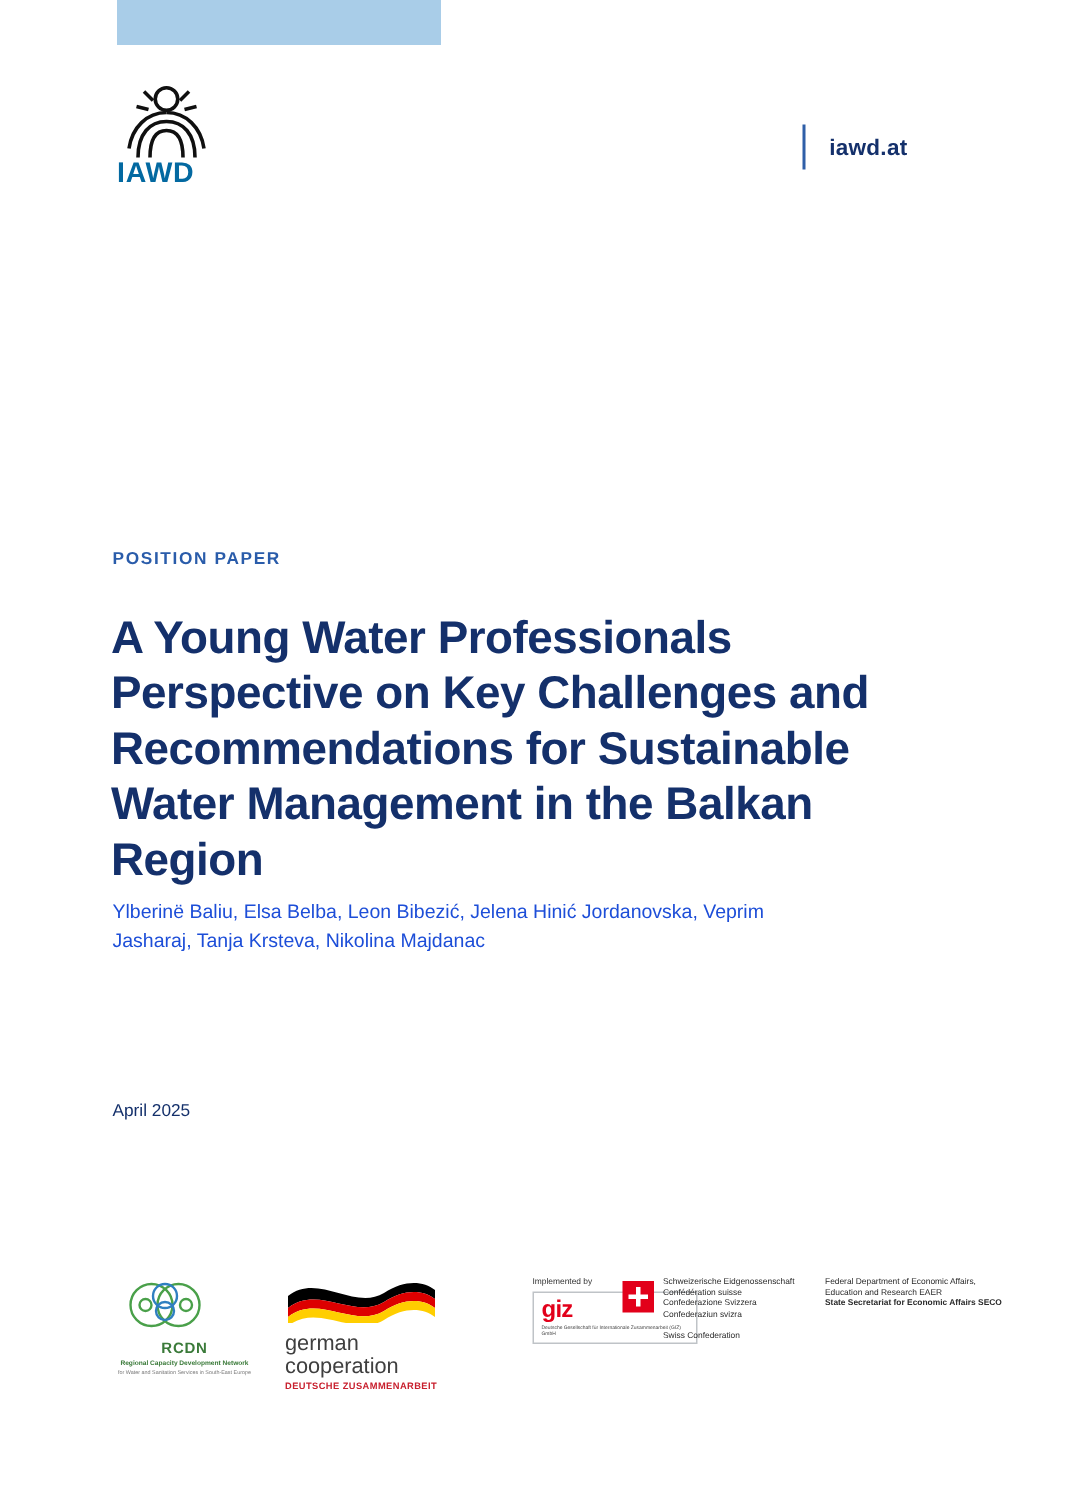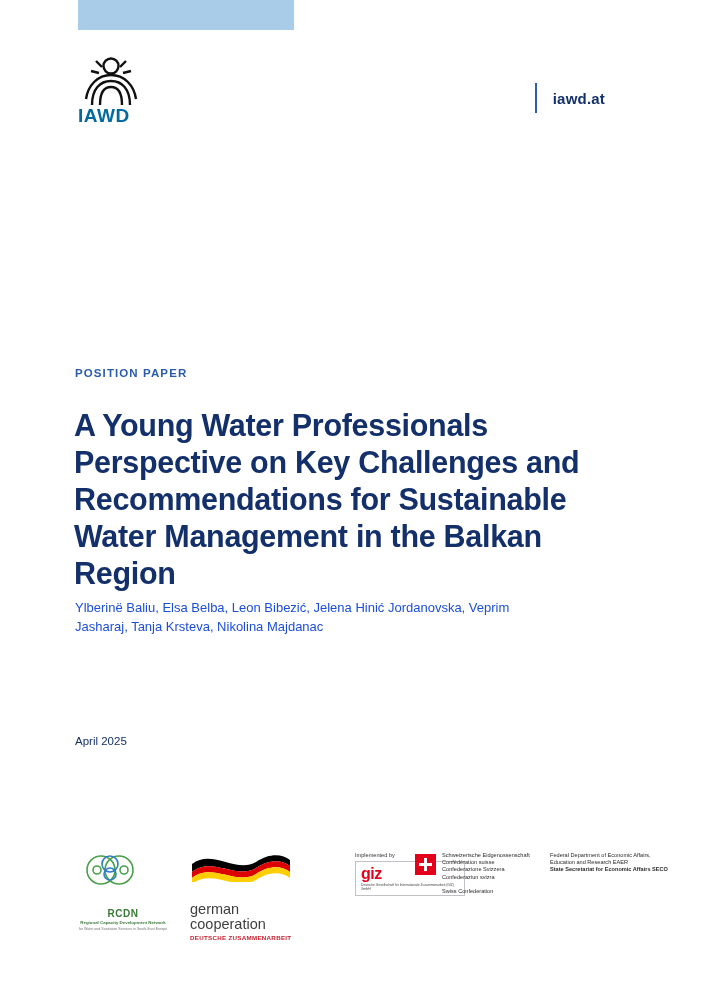--- a/index.html
+++ b/index.html
@@ -133,41 +133,41 @@
     height: 80px;
   }
   .f-item { position: absolute; top: 0; }
 
   .rcdn { left: 0; width: 96px; text-align: center; }
   .rcdn .rcdn-name {
     font-size: 10px;
     font-weight: bold;
     color: #3a7a39;
     letter-spacing: 0.5px;
-    margin-top: 16px;
+    margin-top: 1px;
   }
   .rcdn .rcdn-sub {
     font-size: 4.4px;
     font-weight: bold;
     color: #3a7a39;
     line-height: 5.4px;
     margin-top: 1px;
   }
   .rcdn .rcdn-sub2 {
     font-size: 3.6px;
     color: #777;
     margin-top: 2px;
   }
 
   .gercoop { left: 115px; width: 130px; }
   .gercoop .gc-title {
     font-size: 14.5px;
     color: #3f3f3f;
     line-height: 15px;
-    margin-top: 16px;
+    margin-top: 2px;
   }
   .gercoop .gc-sub {
     font-size: 6.2px;
     font-weight: bold;
     color: #c8202e;
     letter-spacing: 0.3px;
     margin-top: 2px;
   }
 
   .giz { left: 260px; width: 110px; margin-left: 20px; }

